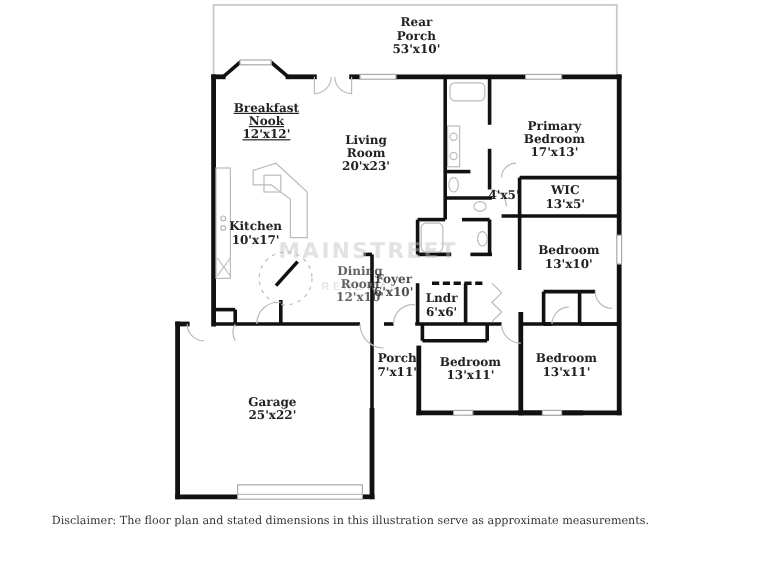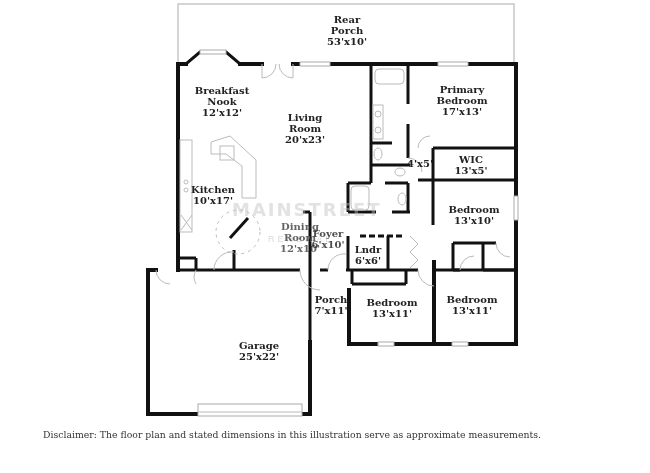--- a/index.html
+++ b/index.html
@@ -147,31 +147,31 @@
 </svg>
 
 <div class="wm">MAINSTREET</div>
 <div class="wm2">RENEWAL</div>
 
 <div class="lbl" style="left:347px;top:14px;">
   <div style="white-space:pre-line;">Rear<br>Porch</div>
   <div>53'x10'</div>
 </div>
 
-<div class="lbl" style="left:222px;top:85px;">
+<div class="lbl" style="left:222px;top:85px;text-decoration:underline;">
   <div>Breakfast<br>Nook</div>
   <div>12'x12'</div>
 </div>
 
 <div class="lbl" style="left:305px;top:112px;">
   <div>Living<br>Room</div>
   <div>20'x23'</div>
 </div>
 
-<div class="lbl" style="left:462px;top:84px;">
+<div class="lbl" style="left:462px;top:100px;">
   <div>Primary<br>Bedroom</div>
   <div>17'x13'</div>
 </div>
 
 <div class="lbl" style="left:213px;top:184px;">
   <div>Kitchen</div>
   <div>10'x17'</div>
 </div>
 
 <div class="lbl" style="left:420px;top:158px;">
@@ -211,20 +211,20 @@
 <div class="lbl" style="left:392px;top:297px;">
   <div>Bedroom</div>
   <div>13'x11'</div>
 </div>
 
 <div class="lbl" style="left:472px;top:294px;">
   <div>Bedroom</div>
   <div>13'x11'</div>
 </div>
 
-<div class="lbl" style="left:227px;top:340px;margin-left:32px;">
+<div class="lbl" style="left:227px;top:330px;">
   <div>Garage</div>
   <div>25'x22'</div>
 </div>
 
 <div class="disclaimer">
   <div>Disclaimer: The floor plan and stated dimensions in this illustration serve as approximate measurements.</div>
 </div>
 
 </body></html>

